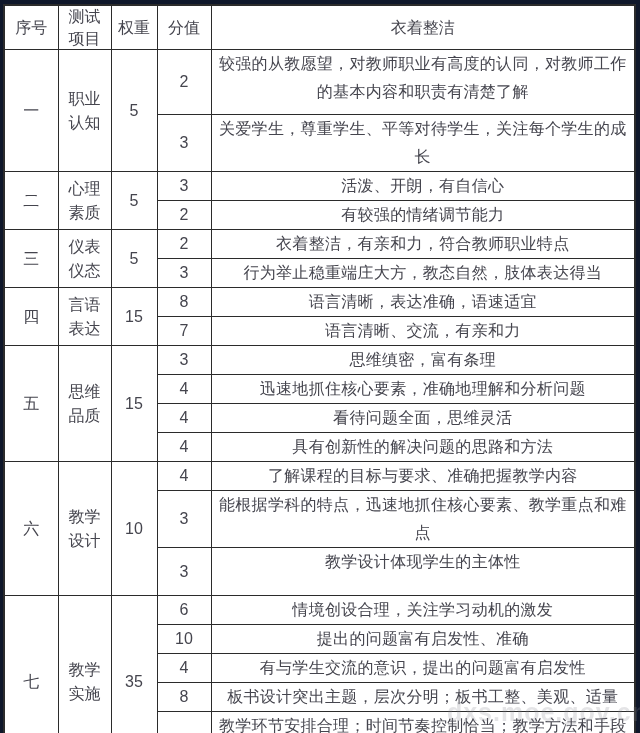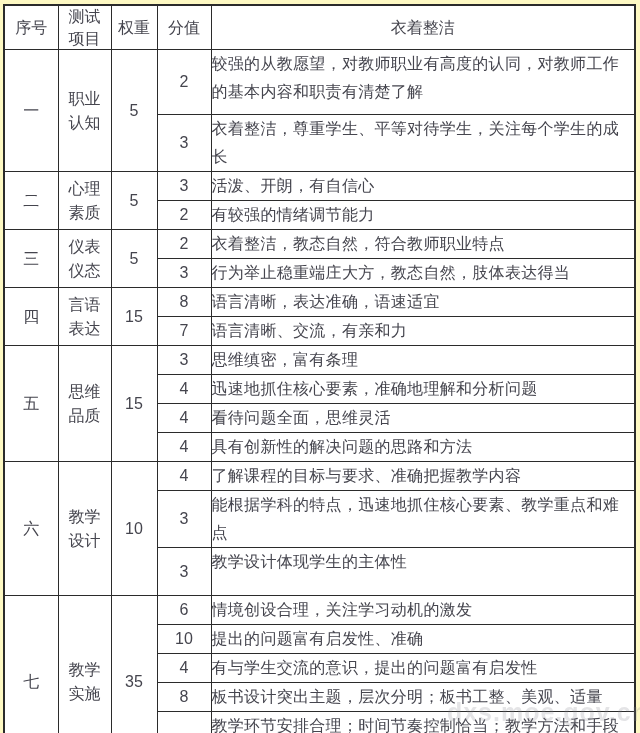--- a/index.html
+++ b/index.html
@@ -6,21 +6,21 @@
     margin: 0;
     padding: 0;
     background: #fcfcfc;
     font-family: "Liberation Sans", sans-serif;
   }
   .page {
     position: relative;
     width: 640px;
     height: 733px;
     overflow: hidden;
-    background: #fef9c3;
+    background: #0f172a;
   }
   table.score-table {
     position: absolute;
     left: 3px;
     top: 4px;
     width: 633px;
     border-collapse: collapse;
     table-layout: fixed;
     background: #ffffff;
     border: 2px solid #2b2b2b;
@@ -41,21 +41,21 @@
     line-height: 1.35;
   }
   th.pre, td.c-project { white-space: pre-line; }
   td.c-index, td.c-project, td.c-weight, td.c-score {
     text-align: center;
     vertical-align: middle;
     line-height: 1.5;
   }
   td.c-weight, td.c-score { font-size: 16px; }
   td.c-criterion {
-    text-align: left;
+    text-align: center;
     vertical-align: top;
     padding: 1px 12px 1px 8px;
     font-size: 15px;
     letter-spacing: 0.3px;
     line-height: 28px;
   }
   .watermark {
     position: absolute;
     right: -8px;
     bottom: 6px;
@@ -93,41 +93,41 @@
         <tr style="height: 65px;">
           <td class="c-index" rowspan="2">一</td>
           <td class="c-project" rowspan="2">职业
 认知</td>
           <td class="c-weight" rowspan="2">5</td>
           <td class="c-score">2</td>
           <td class="c-criterion">较强的从教愿望，对教师职业有高度的认同，对教师工作的基本内容和职责有清楚了解</td>
         </tr>
         <tr style="height: 31px;">
           <td class="c-score">3</td>
-          <td class="c-criterion">衣着整洁，尊重学生、平等对待学生，关注每个学生的成长</td>
+          <td class="c-criterion">关爱学生，尊重学生、平等对待学生，关注每个学生的成长</td>
         </tr>
         <tr style="height: 27px;">
           <td class="c-index" rowspan="2">二</td>
           <td class="c-project" rowspan="2">心理
 素质</td>
           <td class="c-weight" rowspan="2">5</td>
           <td class="c-score">3</td>
           <td class="c-criterion">活泼、开朗，有自信心</td>
         </tr>
         <tr style="height: 28px;">
           <td class="c-score">2</td>
           <td class="c-criterion">有较强的情绪调节能力</td>
         </tr>
         <tr style="height: 27px;">
           <td class="c-index" rowspan="2">三</td>
           <td class="c-project" rowspan="2">仪表
 仪态</td>
           <td class="c-weight" rowspan="2">5</td>
           <td class="c-score">2</td>
-          <td class="c-criterion">衣着整洁，教态自然，符合教师职业特点</td>
+          <td class="c-criterion">衣着整洁，有亲和力，符合教师职业特点</td>
         </tr>
         <tr style="height: 28px;">
           <td class="c-score">3</td>
           <td class="c-criterion">行为举止稳重端庄大方，教态自然，肢体表达得当</td>
         </tr>
         <tr style="height: 28px;">
           <td class="c-index" rowspan="2">四</td>
           <td class="c-project" rowspan="2">言语
 表达</td>
           <td class="c-weight" rowspan="2">15</td>

